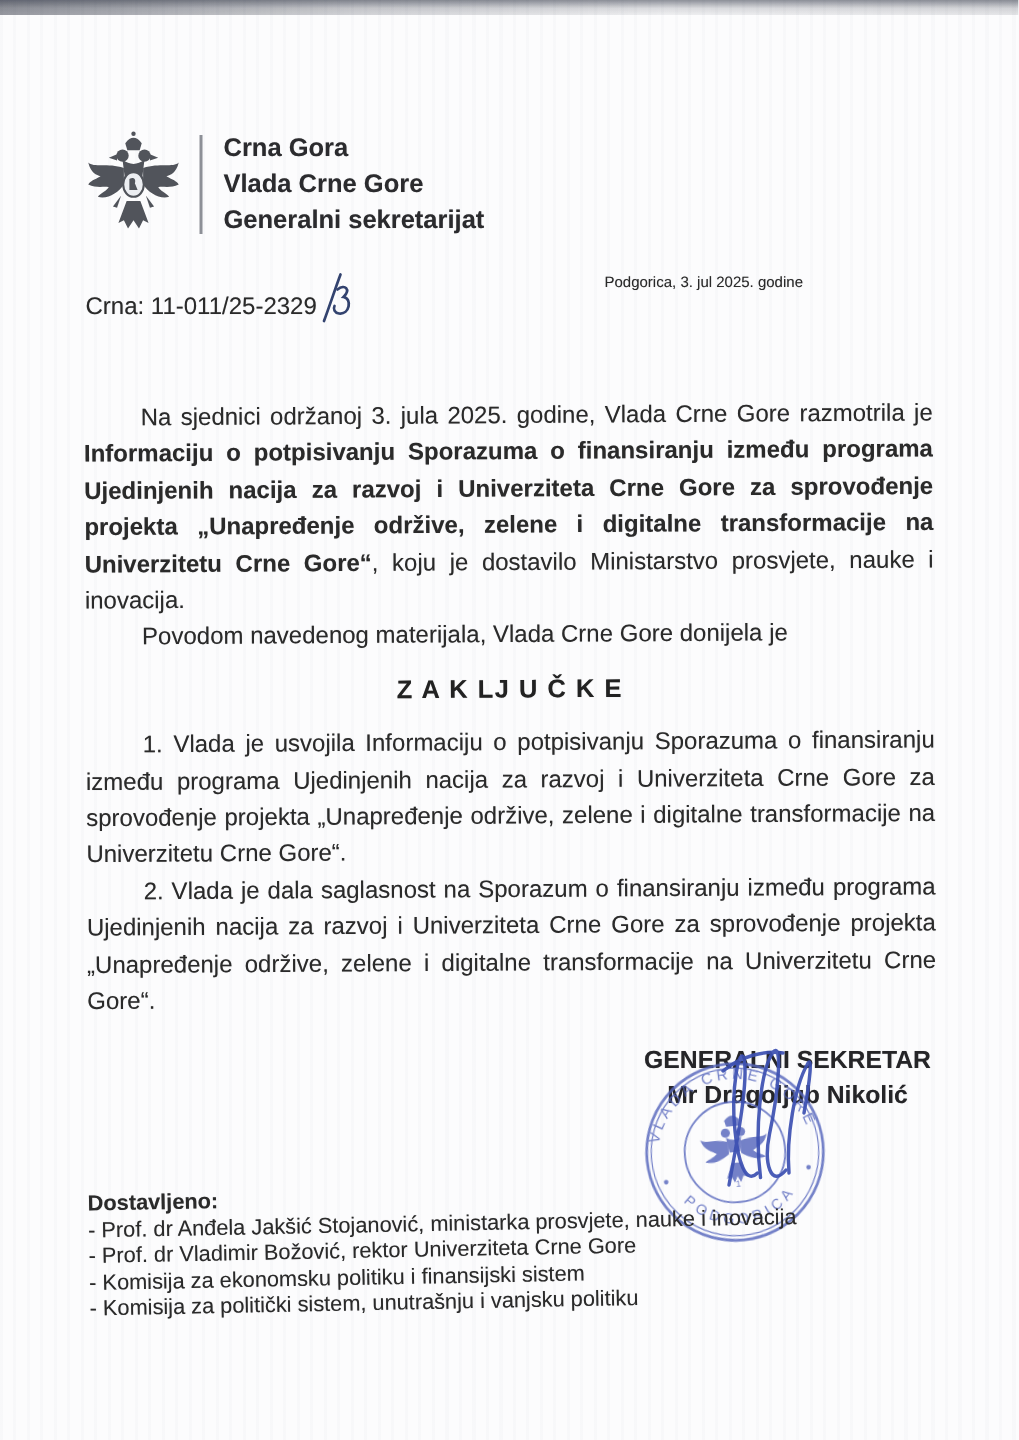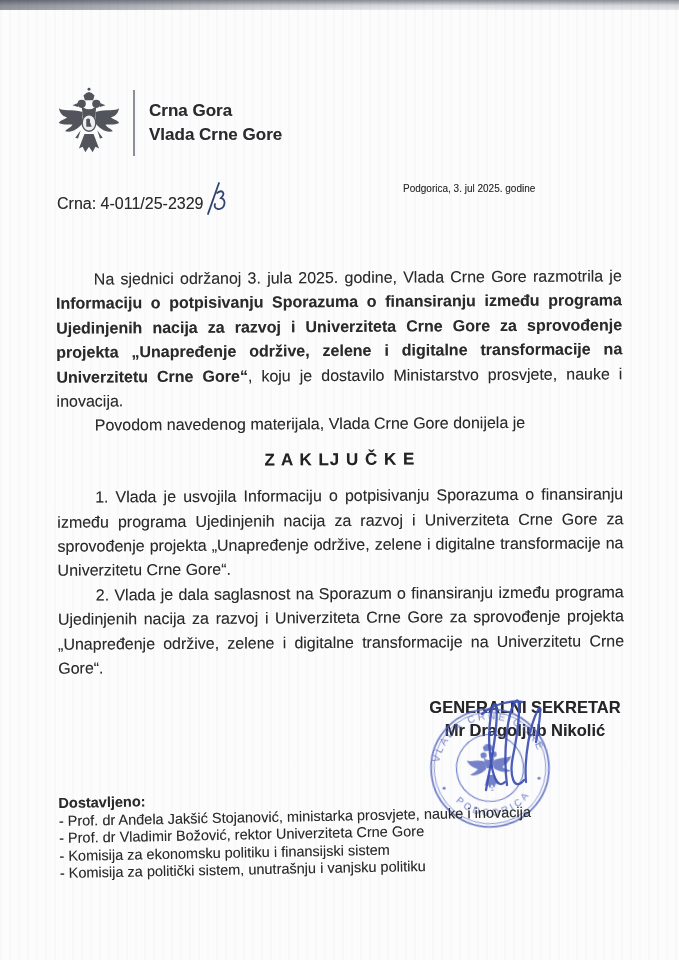--- a/index.html
+++ b/index.html
@@ -84,24 +84,25 @@
       <path d="M26 48 l-6 8 3 1z"></path>
         <path d="M44 48 l6 8 -3 1z"></path>
     </g>
     <ellipse cx="35" cy="40" rx="7.5" ry="9" fill="#eceef2" stroke="#51545b" stroke-width="1.5"></ellipse>
     <path d="M32 36 c3 -2 5 0 4 3 l2 5 h-6 z" fill="#51545b"></path>
   </svg>
   <div class="hdr-divider"></div>
   <div class="hdr-lines txt">
     <div>Crna Gora</div>
     <div>Vlada Crne Gore</div>
+    <div>Generalni sekretarijat</div>
   </div>
 </div>
 
-<div class="ref-line txt"><span>Crna: </span><span>4-011/25-2329</span><span class="hw-suffix"><svg width="24" height="36" viewBox="0 0 24 36">
+<div class="ref-line txt"><span>Crna: </span><span>11-011/25-2329</span><span class="hw-suffix"><svg width="24" height="36" viewBox="0 0 24 36">
         <g stroke="#33436f" stroke-width="1.8" fill="none" stroke-linecap="round">
           <path d="M4 33 C 8 22 12 10 15 2"></path>
           <path d="M13 12 C 18 8 22 12 17 17 C 23 18 21 29 14 28 C 11 27.5 10 25 11 23"></path>
         </g>
       </svg></span></div>
 <div class="date-line txt">Podgorica, 3. jul 2025. godine</div>
 
 <div class="body-text txt">
   <p><span>Na sjednici održanoj 3. jula 2025. godine, Vlada Crne Gore razmotrila je </span><span class="b">Informaciju o potpisivanju Sporazuma o finansiranju između programa Ujedinjenih nacija za razvoj i Univerziteta Crne Gore za sprovođenje projekta „Unapređenje održive, zelene i digitalne transformacije na Univerzitetu Crne Gore“</span><span>, koju je dostavilo Ministarstvo prosvjete, nauke i inovacija.</span></p>
   <p>Povodom navedenog materijala, Vlada Crne Gore donijela je</p>

